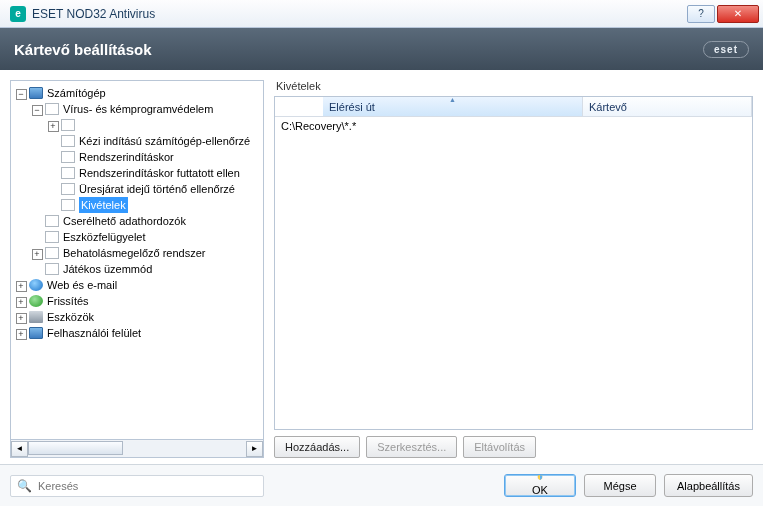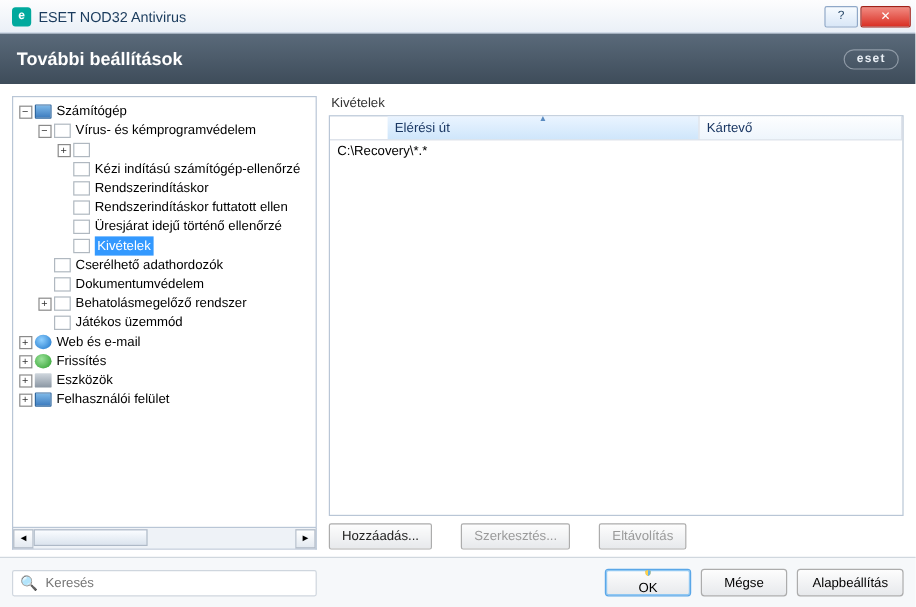--- a/index.html
+++ b/index.html
@@ -43,21 +43,21 @@
 .list-box { flex: 1; border: 1px solid #b9c6d6; background: #fff; display: flex; flex-direction: column; }
 .list-header { display: flex; height: 20px; border-bottom: 1px solid #d6dde6; }
 .col-h { background: linear-gradient(#fdfeff,#eef5fc); border-right: 1px solid #d6dde6; padding: 2px 6px; font-size: 11px; color: #1a3763; display: flex; align-items: center; }
 .col-h.sorted { background: linear-gradient(#eaf4ff,#cfe6fb); position: relative; margin-left: 48px; }
 .col-h.sorted::after { content: "▲"; position: absolute; left: 50%; top: -1px; transform: translateX(-50%); font-size: 7px; color: #5a8bc0; }
 .col1 { width: 260px; }
 .col2 { flex: 1; }
 .list-body { flex: 1; overflow: auto; }
 .list-row { display: flex; height: 18px; align-items: center; gap: 20px; }
 .cell { padding: 2px 6px; }
-.list-btns { margin-top: 6px; display: flex; gap: 24px; }
+.list-btns { margin-top: 6px; display: flex; gap: 6px; }
 .btn { height: 22px; padding: 0 10px; border: 1px solid #acacac; background: linear-gradient(#fdfdfd,#e7e9ec); border-radius: 2px; font-size: 11px; color: #222; display: inline-flex; align-items: center; }
 .btn.disabled { color: #9a9a9a; }
 
 .footer { position: absolute; left: 0; right: 0; bottom: 0; height: 42px; border-top: 1px solid #d0d7de; background: #f6f8fa; display: flex; align-items: center; padding: 0 10px; gap: 8px; }
 .search-box { width: 254px; height: 22px; border: 1px solid #cfd6de; border-radius: 2px; background: #fff; display: flex; align-items: center; padding: 0 6px; color: #9aa4af; }
 .search-box .mag { margin-right: 6px; font-size: 12px; color: #9aa4af; }
 .search-box input { border: none; outline: none; flex: 1; font-size: 11px; color: #333; background: transparent; }
 .footer .spacer { flex: 1; }
 .fbtn { height: 23px; min-width: 72px; padding: 0 12px; border: 1px solid #acacac; background: linear-gradient(#fdfdfd,#e7e9ec); border-radius: 3px; font-size: 11px; display: inline-flex; align-items: center; justify-content: center; gap: 4px; flex-direction: column; }
 .fbtn.default { border-color: #5aa7e8; box-shadow: 0 0 0 1px #8fc7f2 inset; }
@@ -68,21 +68,21 @@
 
 <div class="titlebar">
   <div class="app-icon">e</div>
   <div class="title">ESET NOD32 Antivirus</div>
   <div class="spacer"></div>
   <div class="tb-btn">?</div>
   <div class="tb-btn tb-close">✕</div>
 </div>
 
 <div class="header">
-  <h1>További beállítások</h1>
+  <h1>Kártevő beállítások</h1>
   <div class="spacer"></div>
   <div class="eset-logo">eset</div>
 </div>
 
 <div class="body">
   <div class="left-pane">
     <div class="tree-wrap">
       <div class="tree">
 
         <div class="tree-row">
@@ -143,21 +143,21 @@
         <div class="tree-row">
           <span class="indent"></span>
             <span class="indent"></span>
           <span class="node-icon icon-doc"></span>
           <span class="tree-label">Cserélhető adathordozók</span>
         </div>
         <div class="tree-row">
           <span class="indent"></span>
             <span class="indent"></span>
           <span class="node-icon icon-doc"></span>
-          <span class="tree-label">Dokumentumvédelem</span>
+          <span class="tree-label">Eszközfelügyelet</span>
         </div>
         <div class="tree-row">
           <span class="indent"></span>
           <span class="indent"><span class="toggle">+</span></span>
           <span class="node-icon icon-doc"></span>
           <span class="tree-label">Behatolásmegelőző rendszer</span>
         </div>
         <div class="tree-row">
           <span class="indent"></span>
             <span class="indent"></span>

